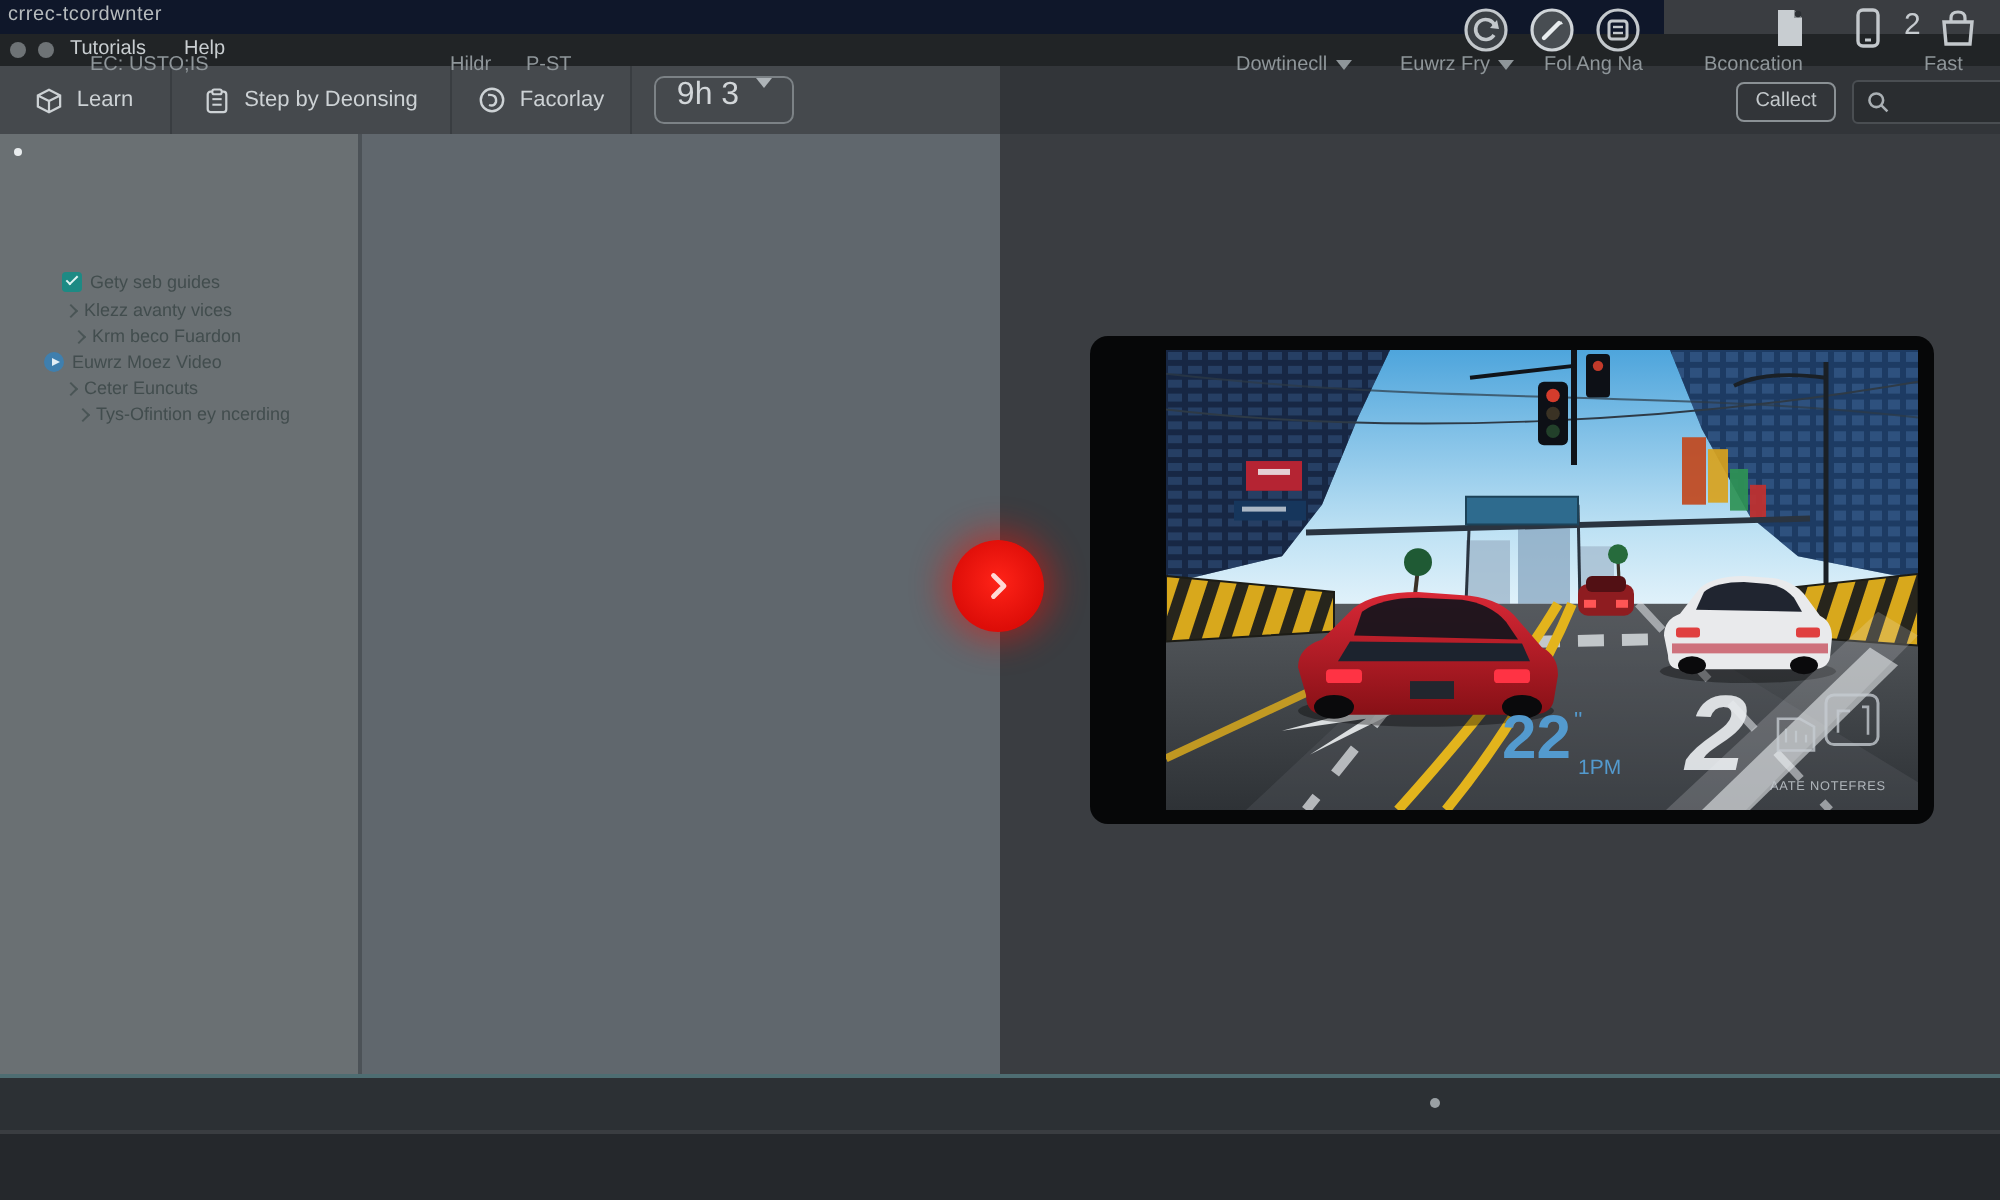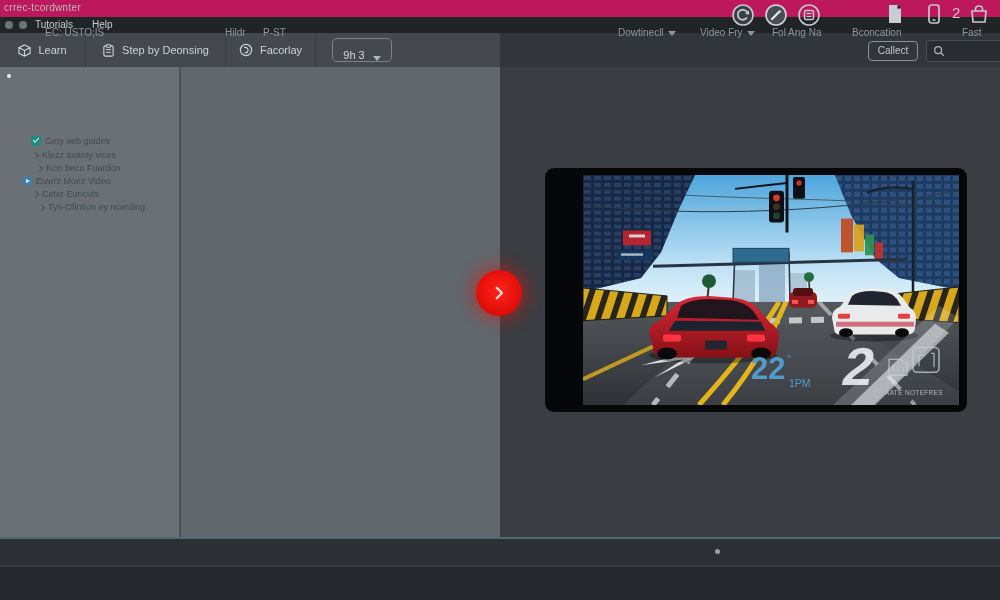--- a/index.html
+++ b/index.html
@@ -1,34 +1,34 @@
 <!DOCTYPE html>
 <html><head>
 <meta charset="utf-8">
 <style>
   * { margin:0; padding:0; box-sizing:border-box; }
   html,body { width:1000px; height:600px; overflow:hidden; background:#222; }
   body { font-family:"Liberation Sans", sans-serif; position:relative; }
   .app { position:absolute; inset:0; width:1000px; height:600px; background:#3a3d41; }
 
   
-  .titlebar { position:absolute; left:0; top:0; width:1000px; height:17px; background:#be185d; }
+  .titlebar { position:absolute; left:0; top:0; width:832px; height:17px; background:#0f172a; }
   .titlebar .title { position:absolute; left:4px; top:2px; font-size:10px; color:#b7bcbe; letter-spacing:.3px; }
 
   
   .menubar { position:absolute; left:0; top:17px; width:1000px; height:16px; background:#212426; }
   .win-dot { position:absolute; top:21px; width:8px; height:8px; border-radius:50%; background:#6e7376; }
   .menu-item { position:absolute; top:19px; font-size:10px; color:#c9ced1; cursor:default; }
 
   
   .toolbar { position:absolute; left:0; top:33px; width:1000px; height:34px; background:#323539; }
   .tb-light { position:absolute; left:0; top:0; width:500px; height:34px; background:#45494d; display:flex; }
   .tb-btn { height:34px; display:flex; align-items:center; justify-content:center; gap:7px; border-right:1px solid #393d41; color:#cdd2d5; font-size:11px; }
   .tb-btn svg { flex:0 0 auto; }
-  .dd { margin:5px auto; height:24px; border:1px solid #7c8286; border-radius:5px; display:flex; align-items:flex-end; gap:8px; padding:0 10px; color:#d2d6d9; font-size:11px; }
+  .dd { margin:5px auto; height:24px; border:1px solid #7c8286; border-radius:5px; display:flex; align-items:flex-start; gap:8px; padding:0 10px; color:#d2d6d9; font-size:16px; }
   .caret-down { width:0; height:0; border-left:4px solid transparent; border-right:4px solid transparent; border-top:5px solid #aeb4b8; display:inline-block; }
   .collect-btn { position:absolute; left:868px; top:41px; width:50px; height:20px; border:1px solid #8b9195; border-radius:4px; background:transparent; color:#c3c8cb; font-size:10px; line-height:18px; text-align:center; }
   .searchbox { position:absolute; left:926px; top:40px; width:80px; height:22px; background:#2a2d30; border:1px solid #4a4e52; border-radius:3px; display:flex; align-items:center; padding-left:6px; }
 
   
   .left-panel { position:absolute; left:0; top:67px; width:500px; height:470px; background:#60676d; }
   .tree-area { position:absolute; left:0; top:0; width:179px; height:470px; background:#6a7073; }
   .panel-divider { position:absolute; left:179px; top:0; width:2px; height:470px; background:#4c5257; }
   .tree-dot { position:absolute; left:7px; top:7px; width:4px; height:4px; border-radius:50%; background:#e8ecee; }
   .tree-item { position:absolute; font-size:9px; color:#424d4e; white-space:nowrap; display:flex; align-items:center; gap:4px; }
@@ -353,18 +353,18 @@
   <svg class="strip-icon" style="left:968px" width="22" height="22" viewBox="0 0 22 22">
       <path d="M4,8 L18,8 L17,19 L5,19 Z" fill="none" stroke="#c3c8cc" stroke-width="1.7"></path>
       <path d="M7.5,8 L7.5,6 Q7.5,3 11,3 Q14.5,3 14.5,6 L14.5,8" fill="none" stroke="#c3c8cc" stroke-width="1.6"></path>
     </svg>
 
   <div class="statusbar"></div>
   <span class="sb-item" style="left:45px">EC: USTO;IS</span>
   <span class="sb-item" style="left:225px">Hildr</span>
   <span class="sb-item" style="left:263px">P-ST</span>
   <span class="sb-item" style="left:618px"><span>Dowtinecll</span><span class="caret-down"></span></span>
-  <span class="sb-item" style="left:700px"><span>Video Fry</span><span class="caret-down"></span></span>
+  <span class="sb-item" style="left:700px"><span>Euwrz Fry</span><span class="caret-down"></span></span>
   <span class="sb-item" style="left:772px">Fol Ang Na</span>
   <span class="sb-item" style="left:852px">Bconcation</span>
   <span class="sb-item" style="left:962px">Fast</span>
 
 </div>
 
 </body></html>

